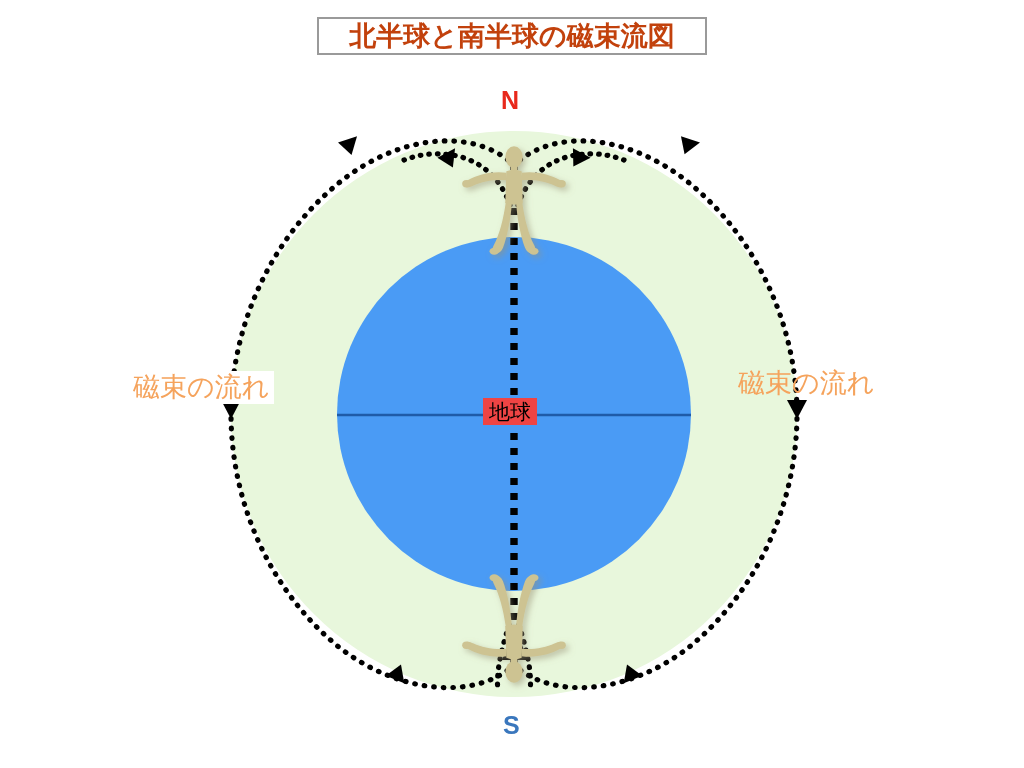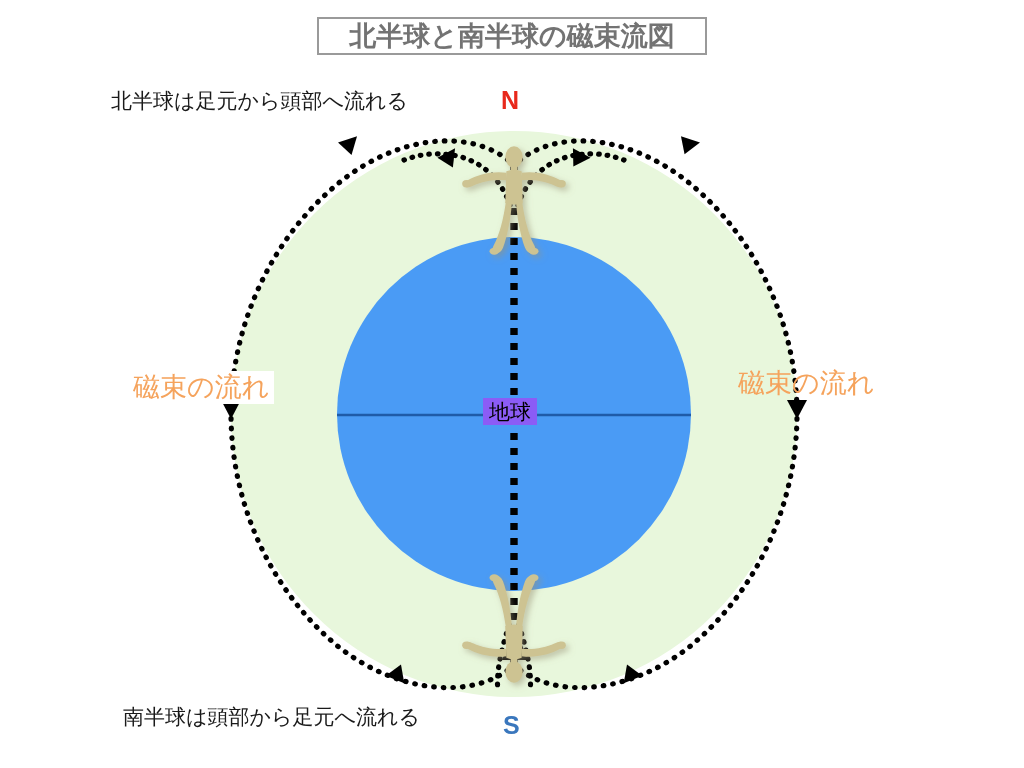--- a/index.html
+++ b/index.html
@@ -28,21 +28,21 @@
     box-sizing: border-box;
     border: 2px solid #9a9a9a;
     background: #ffffff;
     display: flex;
     align-items: center;
     justify-content: center;
   }
   #title-text {
     font-size: 27px;
     font-weight: bold;
-    color: #737373;
+    color: #c2410c;
     letter-spacing: 0px;
     white-space: nowrap;
     line-height: 1;
   }
 
   
   .caption {
     position: absolute;
     font-size: 21px;
     color: #1a1a1a;
@@ -73,21 +73,21 @@
     padding: 3px 5px;
   }
   #flux-left  { left: 128px; top: 371px; background: #ffffff; }
   #flux-right { left: 733px; top: 367px; background: transparent; }
 
   
   #earth-label {
     position: absolute;
     left: 483px;
     top: 398px;
-    background: #8b5cf6;
+    background: #ef4444;
     font-size: 21px;
     color: #000000;
     line-height: 1;
     padding: 3px 6px;
     white-space: nowrap;
     z-index: 9;
   }
 
   
   #diagram-svg {
@@ -208,22 +208,20 @@
 
     <g filter="url(#fig-shadow)">
       <use href="#person-shape" x="0" y="0" transform="translate(514,624) scale(1.02,-1.02)" fill="#cdc392"></use>
     </g>
   </svg>
 
   <div id="title-box">
     <span id="title-text">北半球と南半球の磁束流図</span>
   </div>
 
-  <div class="caption" id="caption-north">北半球は足元から頭部へ流れる</div>
-  <div class="caption" id="caption-south">南半球は頭部から足元へ流れる</div>
 
   <div class="pole-letter" id="pole-n">N</div>
   <div class="pole-letter" id="pole-s">S</div>
 
   <div class="flux-label" id="flux-left">磁束の流れ</div>
   <div class="flux-label" id="flux-right">磁束の流れ</div>
 
   <div id="earth-label">地球</div>
 
 </div>

